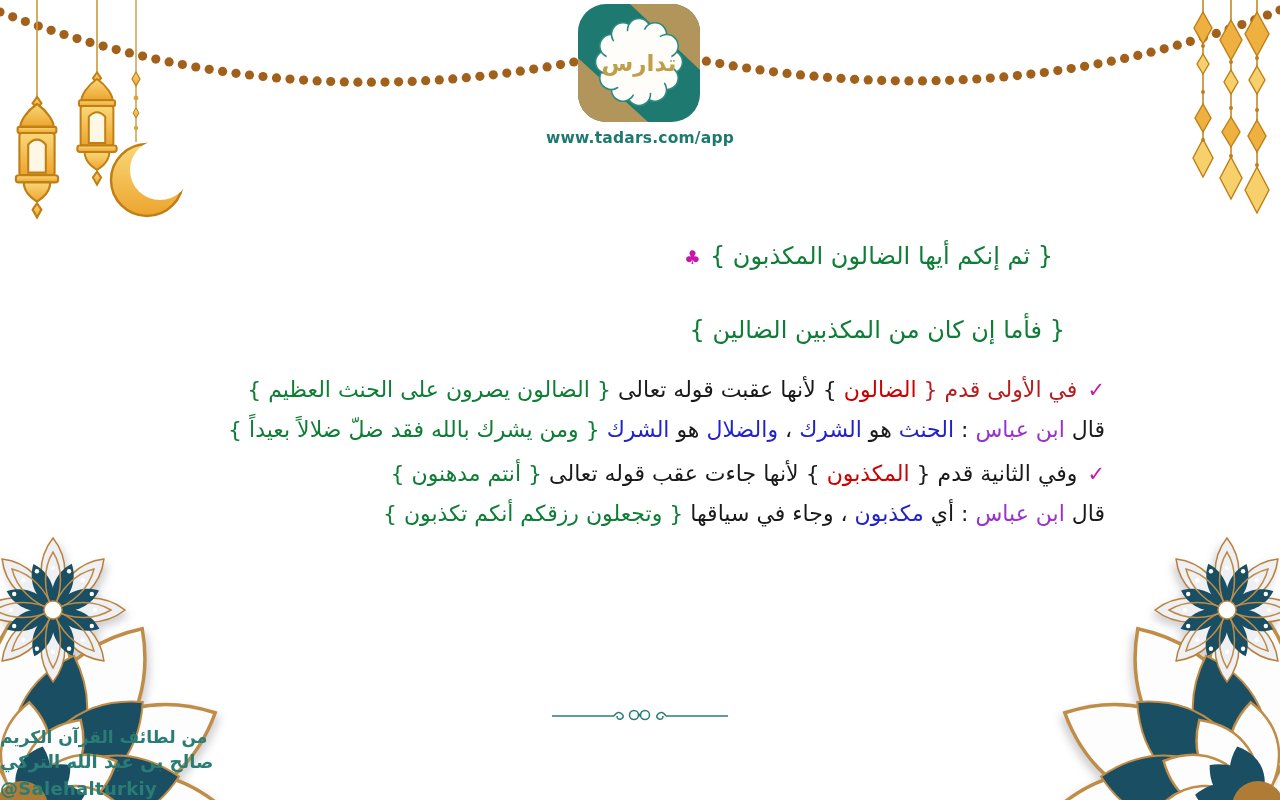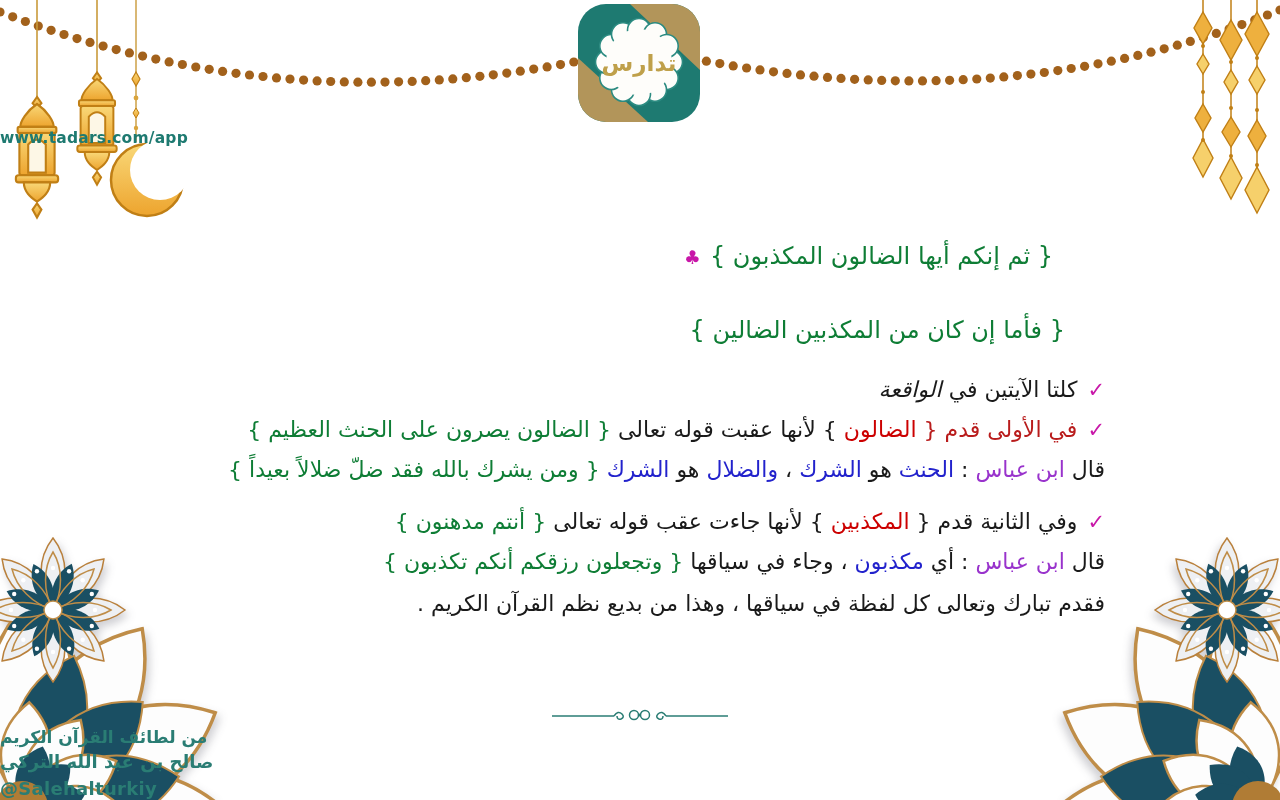--- a/index.html
+++ b/index.html
@@ -2,28 +2,28 @@
 <html lang="ar"><head>
 <meta charset="utf-8">
 <style>
   html,body{margin:0;padding:0;width:1280px;height:800px;overflow:hidden;background:#ffffff;
     font-family:"DejaVu Sans",sans-serif;}
   .abs{position:absolute;}
   
   #decor-top{left:0;top:0;width:1280px;height:240px;}
   
   #logo{left:578px;top:4px;width:122px;height:118px;}
-  #site-url{left:0;right:0;top:129px;text-align:left;font-size:15.5px;font-weight:bold;letter-spacing:.2px;}
+  #site-url{left:0;right:0;top:129px;text-align:center;font-size:15.5px;font-weight:bold;letter-spacing:.2px;}
   
   #content{top:236px;right:175px;left:88px;direction:rtl;}
   .line{font-size:22px;line-height:40px;height:40px;white-space:nowrap;text-align:right;color:#1a1a1a;}
   .line.quote{display:flex;direction:ltr;justify-content:flex-end;align-items:baseline;gap:9px;font-size:24px;}
   .line[data-line-id="quote-1"]{padding-right:52px;margin-bottom:34px;}
   .line[data-line-id="quote-2"]{padding-right:40px;margin-bottom:20px;}
-  .line[data-line-id="note-1"]{margin-bottom:12px;}
+  .line[data-line-id="note-1"]{margin-bottom:4px;}
   .line[data-line-id="note-2"]{margin-bottom:2px;}
   .club{font-size:19px;}
   .check{margin-left:10px;font-weight:bold;font-size:21px;}
   .it{font-style:italic;}
   
   .mandala{bottom:0;width:270px;height:305px;filter:drop-shadow(3px 5px 4px rgba(40,40,60,.22));}
   #mandala-left{left:0;}
   #mandala-right{right:0;transform:scaleX(-1);}
   
   #divider{left:50%;top:707px;transform:translateX(-50%);width:176px;height:18px;}
@@ -247,26 +247,24 @@
 <div id="site-url" class="abs" style="color: rgb(30, 122, 113);">www.tadars.com/app</div>
 
 <div id="content" class="abs">
     <div class="line quote" data-line-id="quote-1">
       <span class="club" style="color: rgb(200, 23, 168);">♣</span>
       <span dir="rtl" style="color: rgb(14, 125, 53);">{ ثم إنكم أيها الضالون المكذبون }</span>
     </div>
     <div class="line quote" data-line-id="quote-2">
       <span dir="rtl" style="color: rgb(14, 125, 53); margin-left: 39px;">{ فأما إن كان من المكذبين الضالين }</span>
     </div>
-    <div class="line bullet" data-line-id="point-1"><span class="check" style="color: rgb(200, 23, 168);">✓</span><span style="color: rgb(26, 26, 26);">كلتا الآيتين في </span><span class="it" style="color: rgb(26, 26, 26);">الواقعة</span></div>
     <div class="line bullet" data-line-id="point-2"><span class="check" style="color: rgb(200, 23, 168);">✓</span><span style="color: #b91c1c;">في الأولى قدم { </span><span style="color: rgb(204, 0, 0);">الضالون</span><span style="color: rgb(26, 26, 26);"> } لأنها عقبت قوله تعالى </span><span style="color: rgb(14, 125, 53);">{ الضالون يصرون على الحنث العظيم }</span></div>
     <div class="line plain" data-line-id="note-1"><span style="color: rgb(26, 26, 26);">قال </span><span style="color: rgb(153, 51, 204);">ابن عباس</span><span style="color: rgb(26, 26, 26);"> : </span><span style="color: rgb(34, 34, 204);">الحنث</span><span style="color: rgb(26, 26, 26);"> هو </span><span style="color: rgb(34, 34, 204);">الشرك</span><span style="color: rgb(26, 26, 26);"> ، </span><span style="color: rgb(34, 34, 204);">والضلال</span><span style="color: rgb(26, 26, 26);"> هو </span><span style="color: rgb(34, 34, 204);">الشرك</span><span style="color: rgb(26, 26, 26);"> </span><span style="color: rgb(14, 125, 53);">{ ومن يشرك بالله فقد ضلّ ضلالاً بعيداً }</span></div>
-    <div class="line bullet" data-line-id="point-3"><span class="check" style="color: rgb(200, 23, 168);">✓</span><span style="color: rgb(26, 26, 26);">وفي الثانية قدم { </span><span style="color: rgb(204, 0, 0);">المكذبين</span><span style="color: rgb(26, 26, 26);"> } لأنها جاءت عقب قوله تعالى </span><span style="color: rgb(14, 125, 53);">{ أنتم مدهنون }</span></div>
+    <div class="line bullet" data-line-id="point-3"><span class="check" style="color: rgb(200, 23, 168);">✓</span><span style="color: rgb(26, 26, 26);">وفي الثانية قدم { </span><span style="color: rgb(204, 0, 0);">المكذبون</span><span style="color: rgb(26, 26, 26);"> } لأنها جاءت عقب قوله تعالى </span><span style="color: rgb(14, 125, 53);">{ أنتم مدهنون }</span></div>
     <div class="line plain" data-line-id="note-2"><span style="color: rgb(26, 26, 26);">قال </span><span style="color: rgb(153, 51, 204);">ابن عباس</span><span style="color: rgb(26, 26, 26);"> : أي </span><span style="color: rgb(34, 34, 204);">مكذبون</span><span style="color: rgb(26, 26, 26);"> ، وجاء في سياقها </span><span style="color: rgb(14, 125, 53);">{ وتجعلون رزقكم أنكم تكذبون }</span></div>
-    <div class="line plain" data-line-id="closing"><span style="color: rgb(26, 26, 26);">فقدم تبارك وتعالى كل لفظة في سياقها ، وهذا من بديع نظم القرآن الكريم .</span></div>
   </div>
 
 <svg id="mandala-left" class="mandala abs" viewBox="0 0 270 305" xmlns="http://www.w3.org/2000/svg">
     <path d="M0,0 C-58,-70.95 -58,-154.79999999999998 0,-215 C58,-154.79999999999998 58,-70.95 0,0 Z" fill="#fdfdfd" stroke="#bf8d48" stroke-width="3.5" transform="translate(22,312) rotate(4)"></path>
     <path d="M0,0 C-58,-70.95 -58,-154.79999999999998 0,-215 C58,-154.79999999999998 58,-70.95 0,0 Z" fill="#fdfdfd" stroke="#bf8d48" stroke-width="3.5" transform="translate(22,312) rotate(34)"></path>
     <path d="M0,0 C-58,-70.95 -58,-154.79999999999998 0,-215 C58,-154.79999999999998 58,-70.95 0,0 Z" fill="#fdfdfd" stroke="#bf8d48" stroke-width="3.5" transform="translate(22,312) rotate(64)"></path>
     <path d="M0,0 C-58,-70.95 -58,-154.79999999999998 0,-215 C58,-154.79999999999998 58,-70.95 0,0 Z" fill="#fdfdfd" stroke="#bf8d48" stroke-width="3.5" transform="translate(22,312) rotate(94)"></path>
     <path d="M0,0 C-46,-52.800000000000004 -46,-115.19999999999999 0,-160 C46,-115.19999999999999 46,-52.800000000000004 0,0 Z" fill="#1a4f63" stroke="#bf8d48" stroke-width="2" transform="translate(22,312) rotate(19)"></path>
     <path d="M0,0 C-46,-52.800000000000004 -46,-115.19999999999999 0,-160 C46,-115.19999999999999 46,-52.800000000000004 0,0 Z" fill="#1a4f63" stroke="#bf8d48" stroke-width="2" transform="translate(22,312) rotate(49)"></path>
     <path d="M0,0 C-46,-52.800000000000004 -46,-115.19999999999999 0,-160 C46,-115.19999999999999 46,-52.800000000000004 0,0 Z" fill="#1a4f63" stroke="#bf8d48" stroke-width="2" transform="translate(22,312) rotate(79)"></path>

